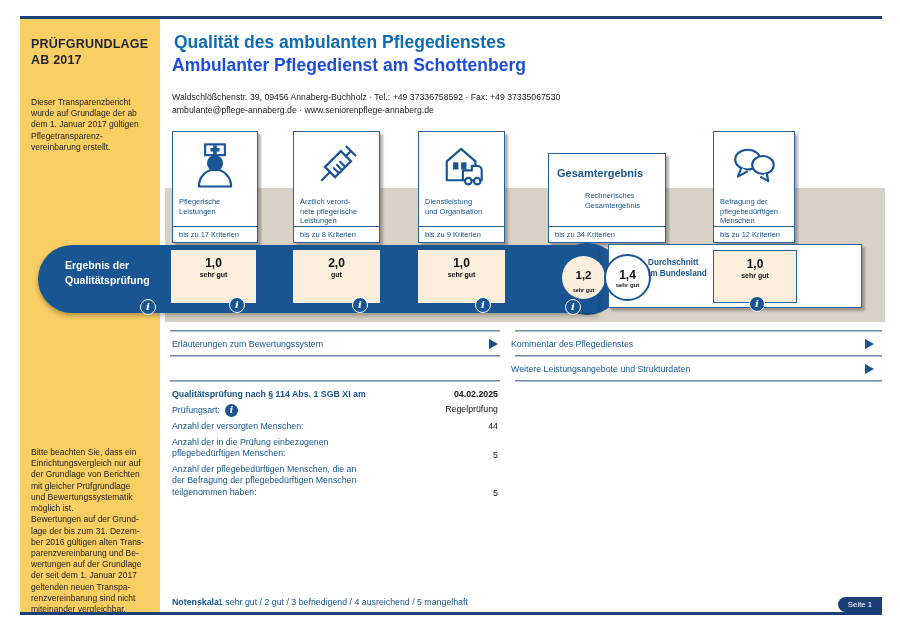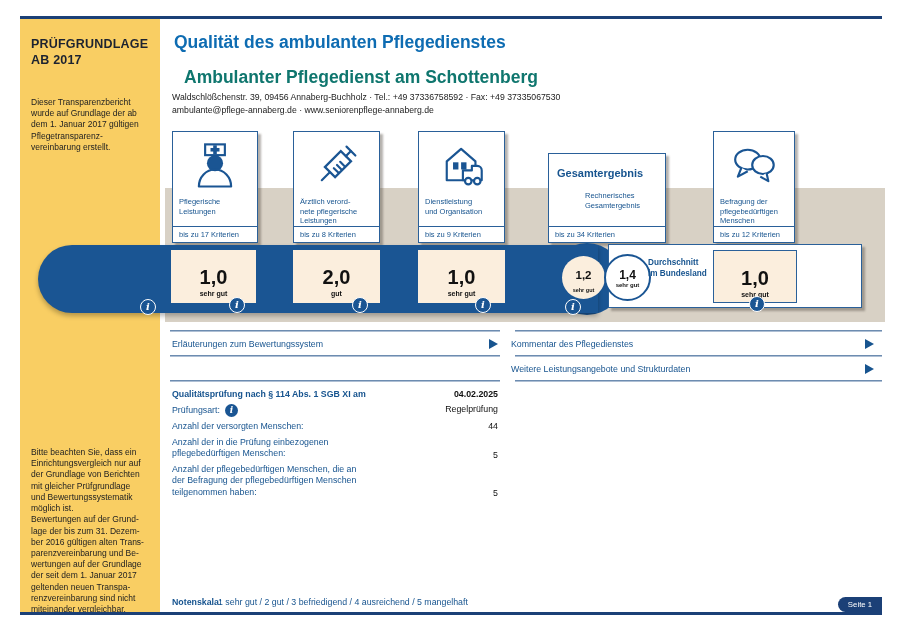--- a/index.html
+++ b/index.html
@@ -17,21 +17,21 @@
 
   
   .sidebar { position:absolute; left:20px; top:19px; width:140px; height:593px; background:#f9ce63; }
   .sb-title { position:absolute; left:11px; top:17px; margin:0; font-size:12.5px; font-weight:bold; color:#1d2330; line-height:1.3; letter-spacing:.2px; }
   .sb-para { position:absolute; left:11px; margin:0; width:122px; font-size:8.5px; color:#222; line-height:1.32; }
   .sb-p1 { top:78px; }
   .sb-p2 { top:428px; }
 
   
   .title    { position:absolute; left:172px; top:30px; margin:2px; font-size:17.5px; font-weight:bold; color:#0e6cb2; }
-  .subtitle { position:absolute; left:172px; top:55px; margin:12px; font-size:17.5px; font-weight:bold; color:#0f766e; }
+  .subtitle { position:absolute; left:172px; top:55px; margin:0; font-size:17.5px; font-weight:bold; color:#1d4ed8; }
   .addr { position:absolute; left:172px; top:91px; font-size:8.7px; color:#222; line-height:1.55; }
 
   
   .beige { position:absolute; left:165px; top:188px; width:720px; height:134px; background:#d8d1c5; }
   .cat-box { position:absolute; top:131px; height:112px; background:#fff; border:1px solid #2a6099;
              box-shadow:2.5px 2.5px 2px rgba(90,85,75,.45); display:flex; flex-direction:column; box-sizing:border-box; z-index:2; }
   .b1 { left:172px; width:86px; }
   .b2 { left:293px; width:87px; }
   .b3 { left:418px; width:87px;justify-content:center; }
   .b4 { left:548px; top:153px; width:118px; height:90px; }
@@ -47,21 +47,21 @@
            border-radius:34px 0 0 34px; box-shadow:0 3px 5px rgba(0,0,0,.28); z-index:3; }
   .bulge { position:absolute; left:551px; top:243px; width:72px; height:72px; border-radius:50%; background:#1a5593; z-index:3; }
   .panel { position:absolute; left:608px; top:244px; width:254px; height:64px; background:#fff; border:1px solid #2a6099;
            box-shadow:2.5px 2.5px 2px rgba(90,85,75,.45); box-sizing:border-box; z-index:4; }
   .band-label { position:absolute; left:65px; top:258px; font-size:10.5px; font-weight:bold; color:#fff; line-height:1.4; z-index:5; }
   .score-box { position:absolute; top:250px; height:53px; background:#fbeedd; text-align:center; box-sizing:border-box; z-index:5; }
   .s1 { left:171px; width:85px; }
   .s2 { left:293px; width:87px; }
   .s3 { left:418px; width:87px; }
   .s5 { left:713px; width:84px; border:1px solid #2a6099; }
-  .score { font-size:20px; font-weight:bold; color:#111; margin-top:16px; }
+  .score { font-size:12px; font-weight:bold; color:#111; margin-top:6px; }
   .grade { font-size:7px; font-weight:bold; color:#111; margin-top:1px; }
   .circle { position:absolute; border-radius:50%; display:flex; flex-direction:column; align-items:center; justify-content:center; z-index:5; box-sizing:border-box; }
   .c12 { left:562px; top:256px; width:43px; height:43px; background:#fbeedd; }
   .c12 .score { font-size:11.5px; margin:6px; }
   .c12 .grade { font-size:5.5px; margin:0; }
   .c14 { left:604px; top:254px; width:47px; height:47px; background:#fff; border:2px solid #1a5593; }
   .c14 .score { font-size:12px; margin:0; }
   .c14 .grade { font-size:6px; margin:0; }
   .avg-label { position:absolute; left:648px; top:257px; font-size:8.2px; font-weight:bold; color:#17548f; line-height:1.35; z-index:5; }
 
@@ -217,20 +217,22 @@
     </div>
     <div class="cat-label ml">Befragung der
 pflegebedürftigen
 Menschen</div>
     <div class="criteria">bis zu 12 Kriterien</div>
   </div>
 
   <div class="bulge"></div>
   <div class="panel"></div>
   <div class="pill"></div>
+  <div class="band-label ml">Ergebnis der
+Qualitätsprüfung</div>
 
   <div class="score-box s1">
     <div class="score">1,0</div>
     <div class="grade">sehr gut</div>
   </div>
   <div class="score-box s2">
     <div class="score">2,0</div>
     <div class="grade">gut</div>
   </div>
   <div class="score-box s3">

